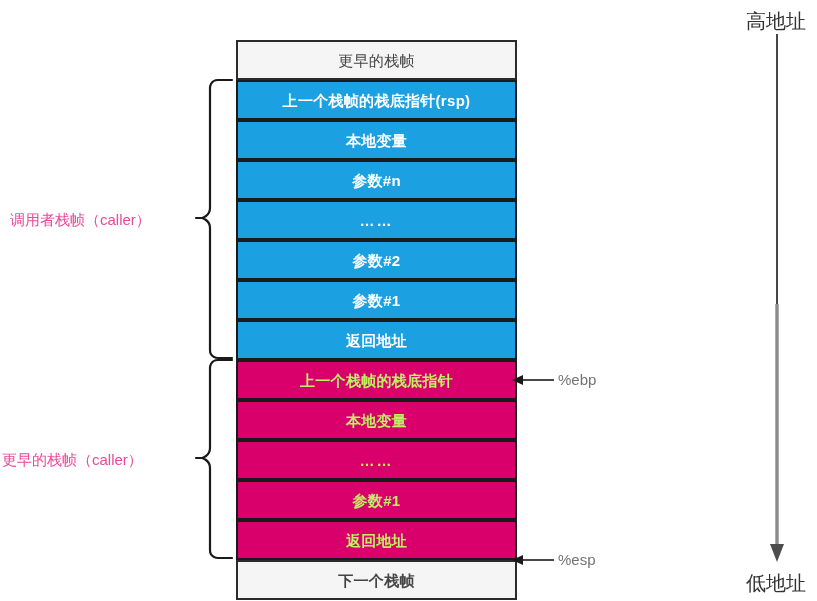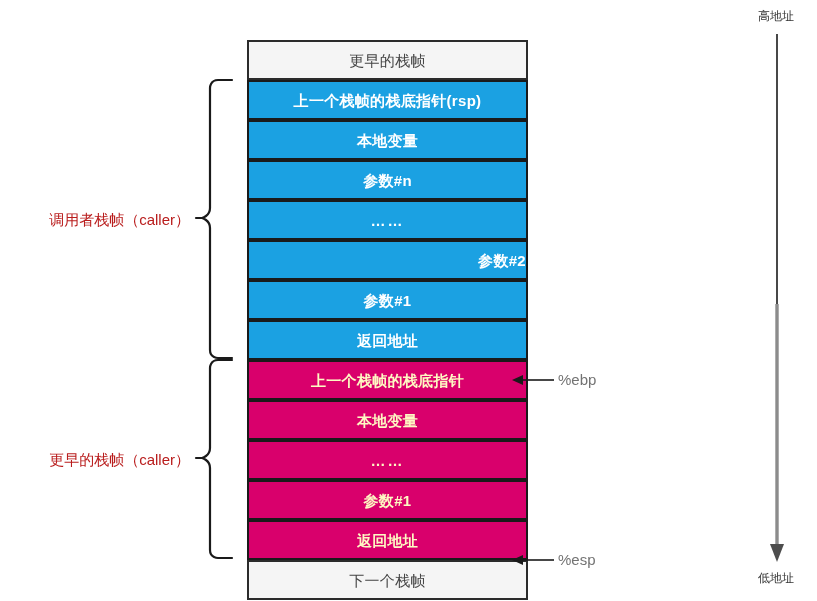--- a/index.html
+++ b/index.html
@@ -21,21 +21,21 @@
   #stack-column {
     position: absolute;
     left: 231px;
     top: 40px;
     width: 281px;
     height: 560px;
     box-sizing: border-box;
   }
   .stack-row {
     position: absolute;
-    left: 16px;
+    left: 5px;
     width: 281px;
     height: 40px;
     box-sizing: border-box;
     border: 2px solid #1a1a1a;
     display: flex;
     align-items: center;
     justify-content: center;
     font-size: 15px;
     letter-spacing: 0.3px;
   }
@@ -45,38 +45,37 @@
     color: #444444;
     font-weight: normal;
   }
   .stack-row.caller {
     background: #1BA1E2;
     color: #ffffff;
     font-weight: bold;
   }
   .stack-row.callee {
     background: #D9006C;
-    color: #fef9c3;
+    color: #bef264;
     font-weight: bold;
   }
   .stack-row .row-label {
     white-space: nowrap;
     line-height: 1;
   }
   .stack-row .dots {
     letter-spacing: 2px;
   }
 
   
   .group-label {
     position: absolute;
     font-size: 15px;
-    color: #b91c1c;
-    white-space: nowrap;
-    text-align: right;
+    color: #ec4899;
+    white-space: nowrap;
   }
   #caller-group-label { left: 10px;  top: 211px; width: 180px; }
   #callee-group-label { left: 2px;   top: 451px; width: 188px; }
 
   .brace-svg {
     position: absolute;
     overflow: visible;
   }
   #caller-brace { left: 196px; top: 78px; }
   #callee-brace { left: 196px; top: 358px; }
@@ -108,21 +107,21 @@
     position: absolute;
     left: 735px;
     top: 0;
     width: 82px;
     height: 601px;
   }
   .axis-caption {
     position: absolute;
     width: 82px;
     text-align: center;
-    font-size: 12px;
+    font-size: 20px;
     color: #333333;
     white-space: nowrap;
   }
   #axis-top-label    { top: 8px;  }
   #axis-bottom-label { top: 570px; font-family: Liberation Mono, monospace; }
   #axis-line-svg {
     position: absolute;
     left: 0;
     top: 28px;
   }
@@ -139,21 +138,21 @@
     </div>
     <div class="stack-row caller" style="top: 80px;">
       <span class="row-label">本地变量</span>
     </div>
     <div class="stack-row caller" style="top: 120px; align-items: center;">
       <span class="row-label">参数#n</span>
     </div>
     <div class="stack-row caller" style="top: 160px;">
       <span class="row-label dots">……</span>
     </div>
-    <div class="stack-row caller" style="top: 200px; justify-content: flex-end;">
+    <div class="stack-row caller" style="top: 200px;">
       <span class="row-label">参数#2</span>
     </div>
     <div class="stack-row caller" style="top: 240px;">
       <span class="row-label">参数#1</span>
     </div>
     <div class="stack-row caller" style="top: 280px;">
       <span class="row-label">返回地址</span>
     </div>
     <div class="stack-row callee" style="top: 320px;">
       <span class="row-label">上一个栈帧的栈底指针</span>
@@ -163,21 +162,21 @@
     </div>
     <div class="stack-row callee" style="top: 400px;">
       <span class="row-label dots">……</span>
     </div>
     <div class="stack-row callee" style="top: 440px;">
       <span class="row-label">参数#1</span>
     </div>
     <div class="stack-row callee" style="top: 480px;">
       <span class="row-label">返回地址</span>
     </div>
-    <div class="stack-row neutral" style="top: 520px;">
+    <div class="stack-row neutral" style="top: 520px; font-weight: bold;">
       <span class="row-label">下一个栈帧</span>
     </div>
   </div>
 
 <svg id="caller-brace" class="brace-svg" width="40" height="284" viewBox="0 0 40 284">
   <path d="M36 2 C36 2 22 2 22 2 C14 2 14 10 14 10 L14 130 C14 138 6 140 6 140
            C6 140 14 142 14 150 L14 272 C14 280 22 280 22 280 L36 280" fill="none" stroke="#1a1a1a" stroke-width="2.2" stroke-linecap="round" stroke-linejoin="round"></path>
   <line x1="0" y1="140" x2="6" y2="140" stroke="#1a1a1a" stroke-width="2.2" stroke-linecap="round"></line>
 </svg>
 

